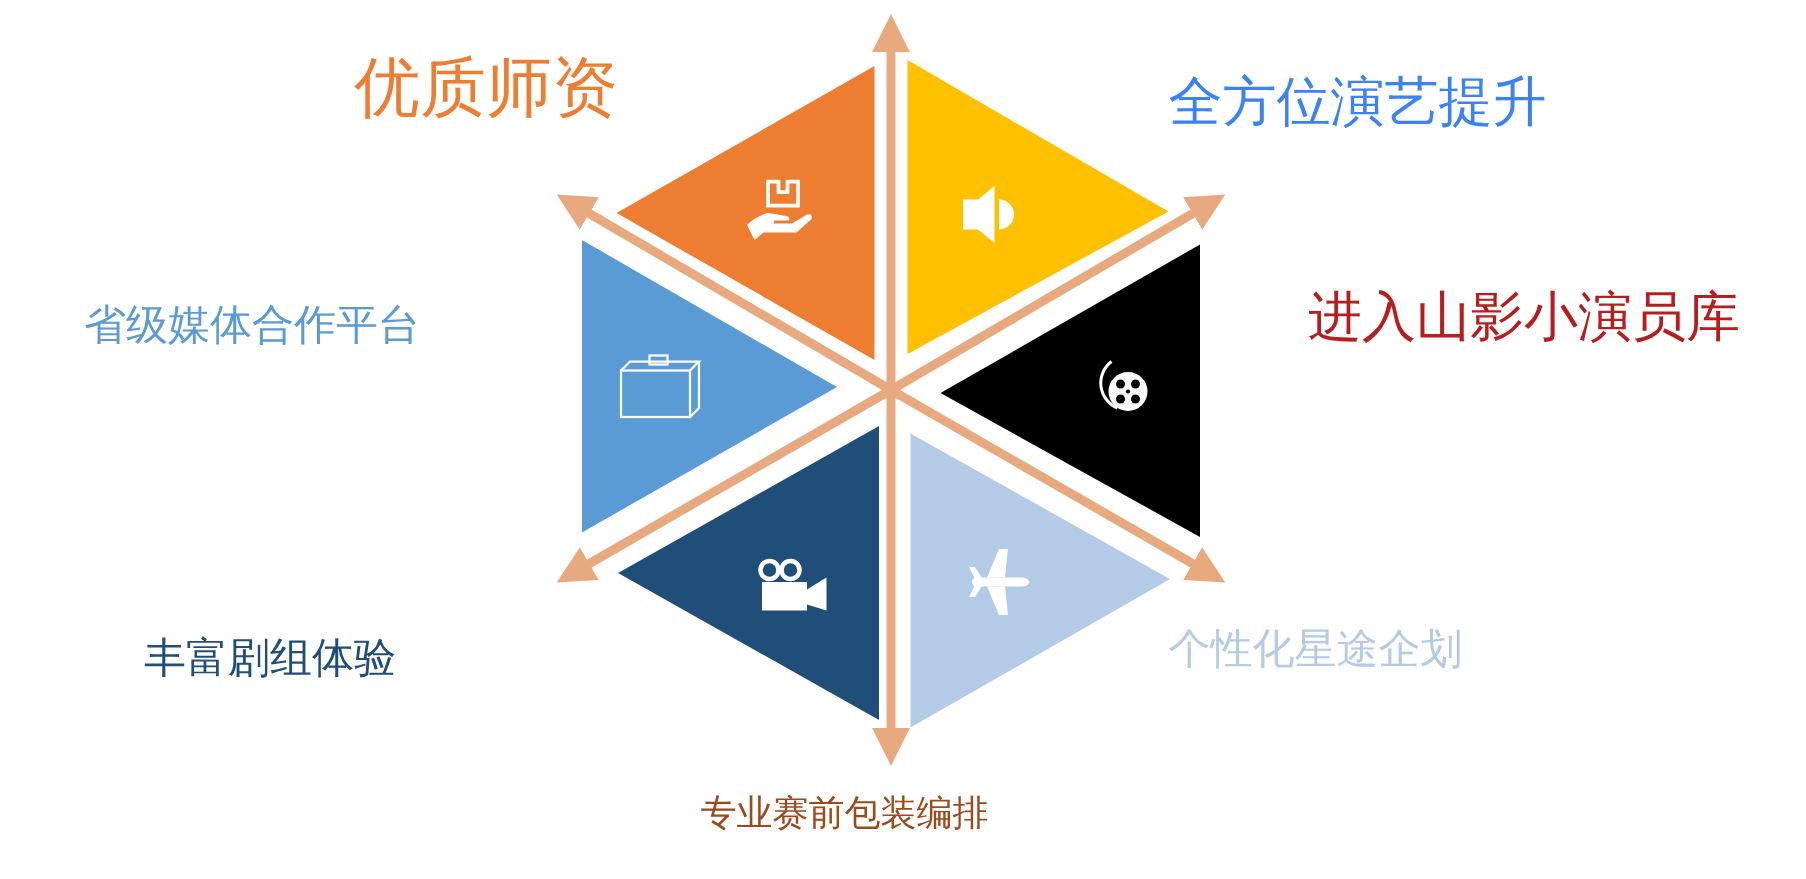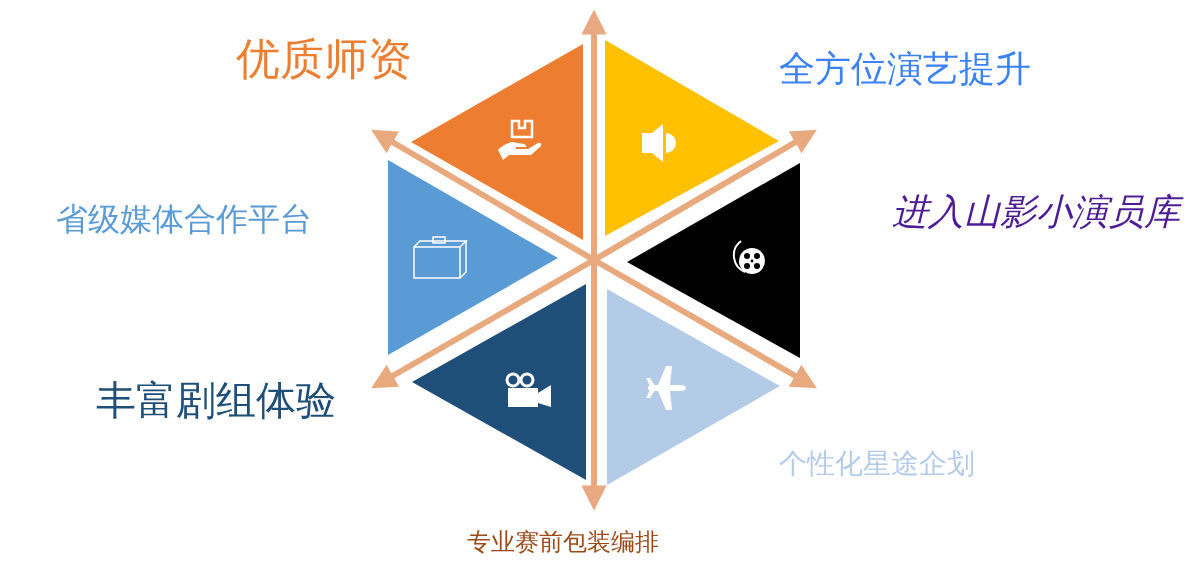--- a/index.html
+++ b/index.html
@@ -2,24 +2,24 @@
 <html><head>
   <meta charset="utf-8">
   <style>
     html, body { margin: 0; padding: 0; background: #ffffff; }
     body { width: 1204px; height: 586px; position: relative; overflow: hidden;
            font-family: "DejaVu Sans", "Liberation Sans", sans-serif; }
     #stage { position: absolute; left: 0; top: 0; width: 1204px; height: 586px; }
     .label { position: absolute; white-space: nowrap; line-height: 1; }
     .lbl-teacher { left: 236px; top: 37px; font-size: 44px; font-weight: normal; color: #ED7D31; }
     .lbl-skills  { left: 779px; top: 51px; font-size: 36px; color: #3b82f6; }
-    .lbl-media   { left: 56px;  top: 203px; font-size: 32px; color: #5B9BD5; }
-    .lbl-library { left: 892px; top: 194px; font-size: 36px; color: #4c1d95; font-style: italic; }
-    .lbl-crew    { left: 96px;  top: 380px; font-size: 40px; color: #1F4E79; }
-    .lbl-career  { left: 779px; top: 419px; font-size: 28px; color: #B4CBE8; margin-top: 31px; }
+    .lbl-media   { left: 56px;  top: 203px; font-size: 28px; color: #5B9BD5; }
+    .lbl-library { left: 872px; top: 194px; font-size: 36px; color: #b91c1c; }
+    .lbl-crew    { left: 96px;  top: 425px; font-size: 28px; color: #1F4E79; }
+    .lbl-career  { left: 779px; top: 419px; font-size: 28px; color: #B4CBE8; }
     .lbl-package { left: 467px; top: 530px; font-size: 24px; color: #9C4A1A; }
   </style>
 </head>
 <body>
 
 <svg id="stage" width="1204" height="586" viewBox="0 0 1204 586" xmlns="http://www.w3.org/2000/svg">
   <defs>
     <marker id="ah" viewBox="0 0 10 10" refX="5" refY="5" markerWidth="4.2" markerHeight="4.2" orient="auto-start-reverse" markerUnits="strokeWidth">
       <path d="M0,0 L10,5 L0,10 z" fill="#E8A97E"></path>
     </marker>

